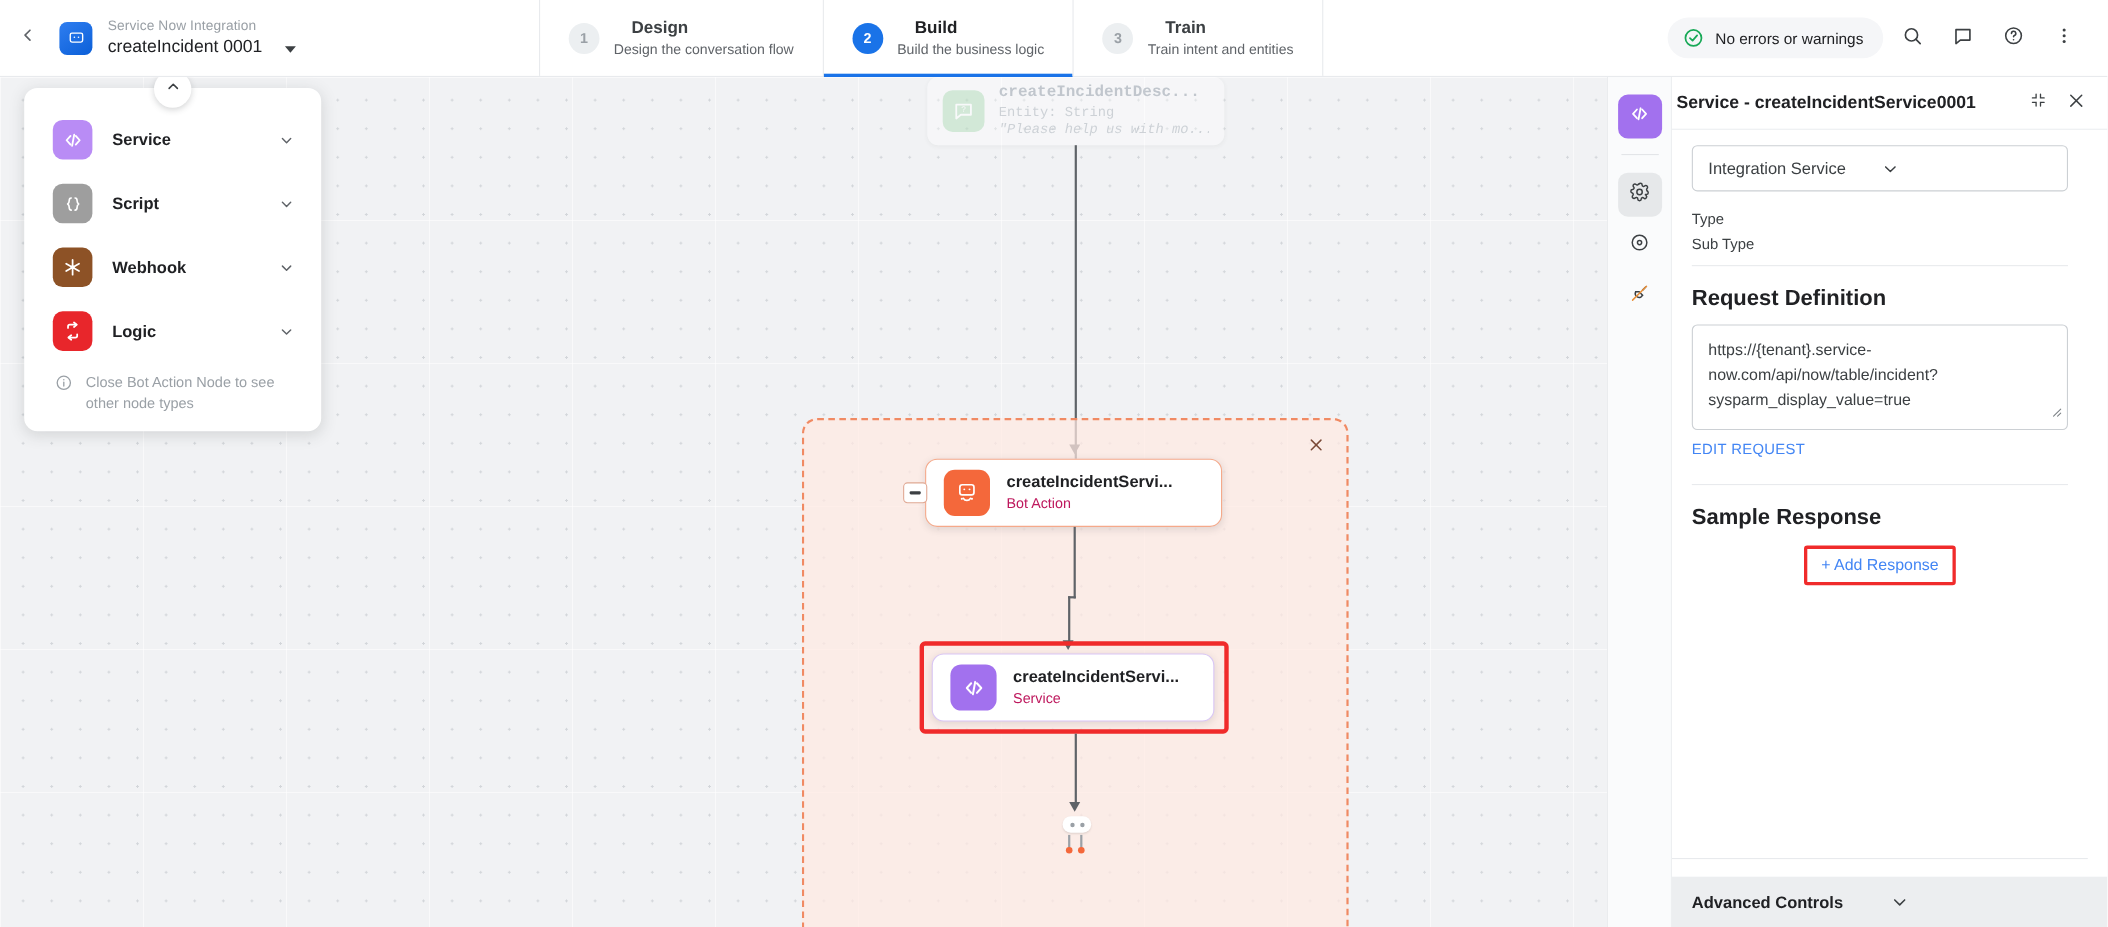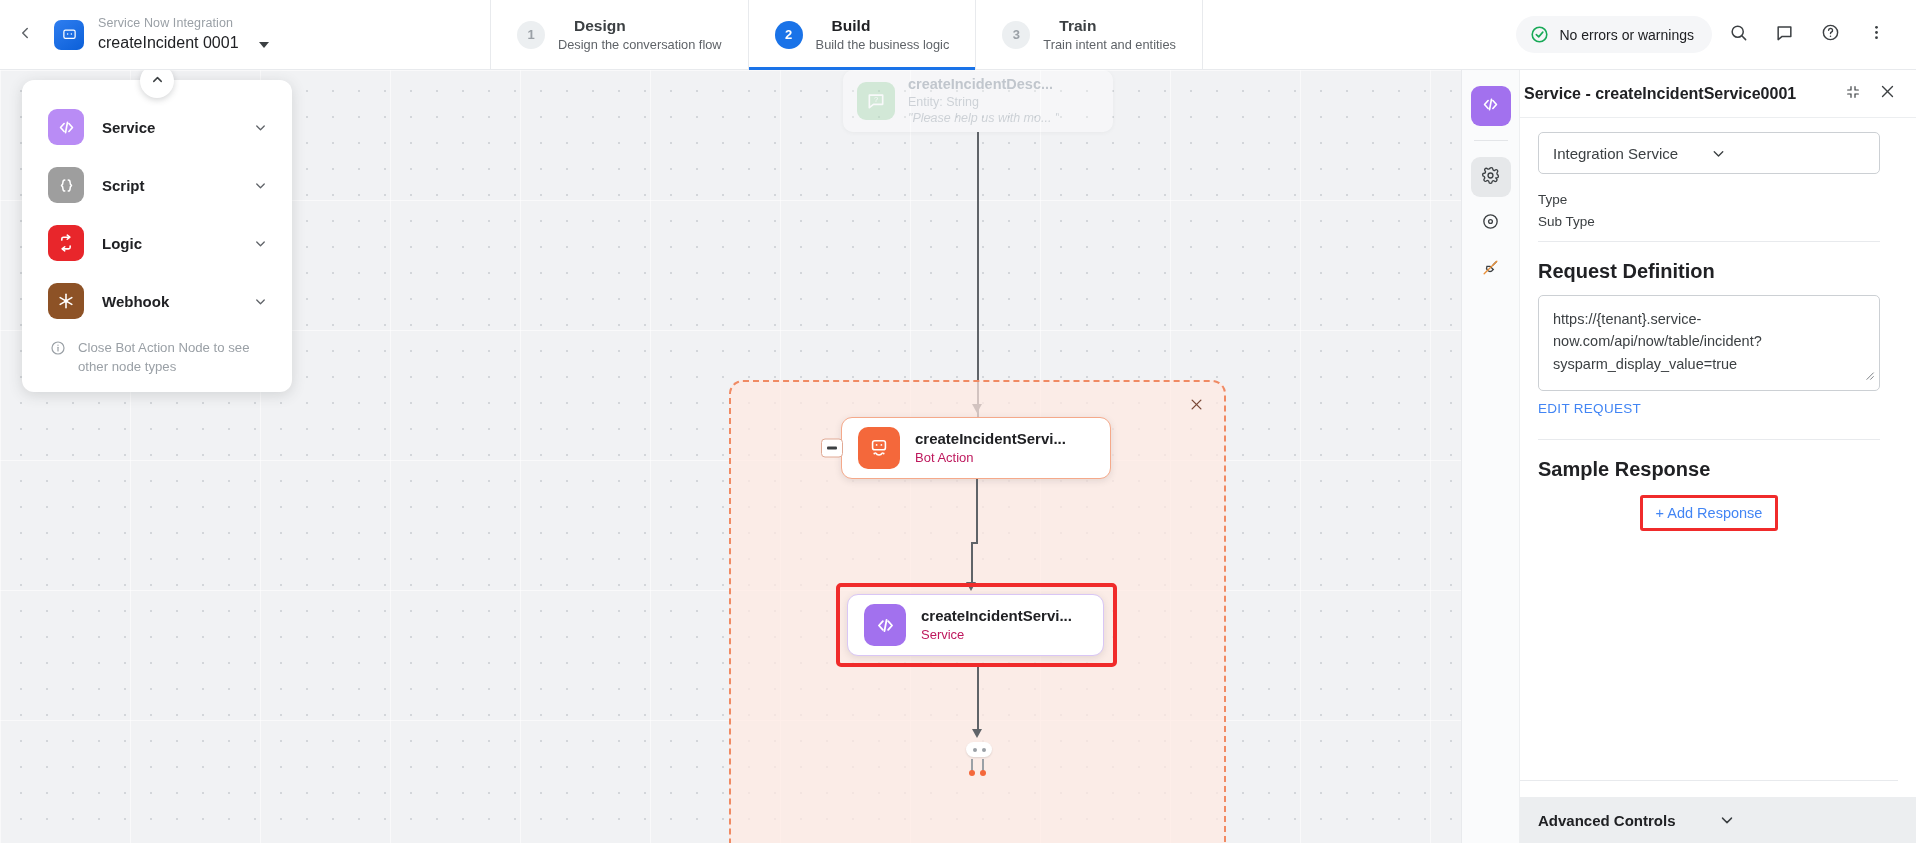--- a/index.html
+++ b/index.html
@@ -88,21 +88,21 @@
     position: absolute; left: 843px; top: 0px; width: 270px; height: 62px;
     background: rgba(255,255,255,.62); border-radius: 10px;
     display: flex; align-items: center; padding: 0 14px; gap: 13px;
     box-shadow: 0 1px 4px rgba(60,64,67,.10);
     opacity: .55;
   }
   .faded-node .nico {
     width: 38px; height: 38px; border-radius: 9px; background: #b9e0c0;
     display: flex; align-items: center; justify-content: center; flex: 0 0 38px;
   }
-  .faded-node .ntxt { line-height: 1.3; overflow: hidden; }
+  .faded-node .ntxt { line-height: 1.3; overflow: hidden; font-family: Liberation Mono, monospace; }
   .fn-title { font-size: 14.5px; font-weight: 600; color: #9aa3ae; white-space: nowrap; }
   .fn-sub { font-size: 12.5px; color: #b0b7bf; }
   .fn-quote { font-size: 12.5px; color: #b0b7bf; font-style: italic; white-space: nowrap; }
 
   
   .group-box {
     position: absolute; left: 729px; top: 310px; width: 497px; height: 520px;
     background: rgba(255,233,226,.72);
     border: 2px dashed #f08a63; border-radius: 14px;
   }
@@ -479,46 +479,46 @@
       </div>
       <div class="pal-label">Script</div>
       <div class="chev">
         <svg width="15" height="15" viewBox="0 0 24 24" fill="none" stroke="currentColor" stroke-width="2.1" stroke-linecap="round" stroke-linejoin="round">
             <polyline points="6 9.5 12 15.5 18 9.5"></polyline>
           </svg>
       </div>
     </div>
 
     <div class="pal-row">
+      <div class="pal-ico" style="background:#8d5226">
+        <svg width="20" height="20" viewBox="0 0 24 24" fill="none" stroke="#fff" stroke-width="1.9" stroke-linecap="round">
+            <line x1="12" y1="4" x2="12" y2="20"></line>
+            <line x1="5" y1="8" x2="19" y2="16"></line>
+            <line x1="19" y1="8" x2="5" y2="16"></line>
+            <circle cx="12" cy="12" r="2.2" fill="#fff" stroke="none"></circle>
+          </svg>
+      </div>
+      <div class="pal-label">Webhook</div>
+      <div class="chev">
+        <svg width="15" height="15" viewBox="0 0 24 24" fill="none" stroke="currentColor" stroke-width="2.1" stroke-linecap="round" stroke-linejoin="round">
+            <polyline points="6 9.5 12 15.5 18 9.5"></polyline>
+          </svg>
+      </div>
+    </div>
+
+    <div class="pal-row">
       <div class="pal-ico" style="background:#e8262b">
         <svg width="20" height="20" viewBox="0 0 24 24" fill="none" stroke="#fff" stroke-width="1.9" stroke-linecap="round" stroke-linejoin="round">
             <path d="M7 8.5V7a2 2 0 0 1 2-2h7"></path>
             <polyline points="13.5 2.6 16.6 5 13.5 7.5"></polyline>
             <path d="M17 15.5V17a2 2 0 0 1-2 2H8"></path>
             <polyline points="10.5 21.4 7.4 19 10.5 16.5"></polyline>
           </svg>
       </div>
       <div class="pal-label">Logic</div>
-      <div class="chev">
-        <svg width="15" height="15" viewBox="0 0 24 24" fill="none" stroke="currentColor" stroke-width="2.1" stroke-linecap="round" stroke-linejoin="round">
-            <polyline points="6 9.5 12 15.5 18 9.5"></polyline>
-          </svg>
-      </div>
-    </div>
-
-    <div class="pal-row">
-      <div class="pal-ico" style="background:#8d5226">
-        <svg width="20" height="20" viewBox="0 0 24 24" fill="none" stroke="#fff" stroke-width="1.9" stroke-linecap="round">
-            <line x1="12" y1="4" x2="12" y2="20"></line>
-            <line x1="5" y1="8" x2="19" y2="16"></line>
-            <line x1="19" y1="8" x2="5" y2="16"></line>
-            <circle cx="12" cy="12" r="2.2" fill="#fff" stroke="none"></circle>
-          </svg>
-      </div>
-      <div class="pal-label">Webhook</div>
       <div class="chev">
         <svg width="15" height="15" viewBox="0 0 24 24" fill="none" stroke="currentColor" stroke-width="2.1" stroke-linecap="round" stroke-linejoin="round">
             <polyline points="6 9.5 12 15.5 18 9.5"></polyline>
           </svg>
       </div>
     </div>
 
 
     <div class="pal-note">
       <span style="display:flex;margin-top:2px">

